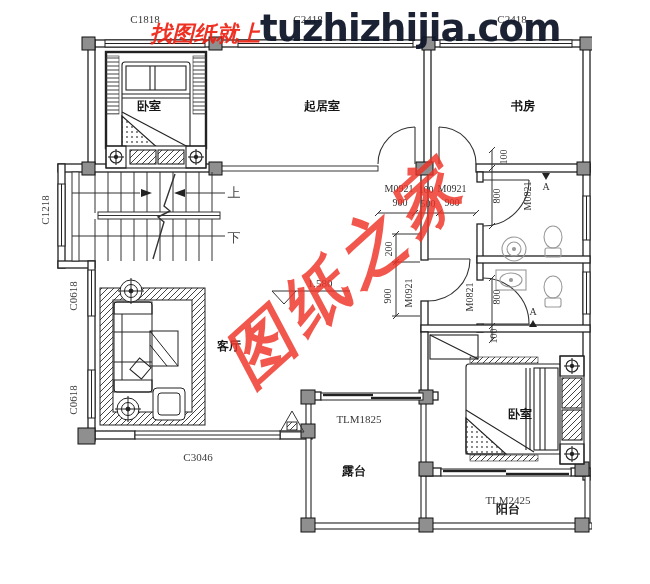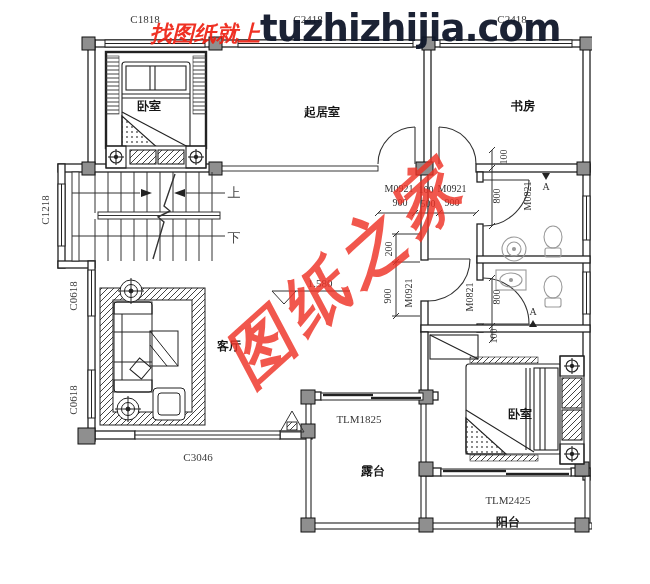--- a/index.html
+++ b/index.html
@@ -320,26 +320,26 @@
       <line x1="492" y1="278" x2="492" y2="340"></line>
       <path d="M489,281 L495,275 M489,329 L495,323 M489,343 L495,337"></path>
     </g>
   </svg>
 
   <span class="lbl" style="left:145px;top:19px">C1818</span>
   <span class="lbl" style="left:308px;top:19px">C2418</span>
   <span class="lbl" style="left:512px;top:19px">C2418</span>
 
   <span class="room" style="left:149px;top:106px">卧室</span>
-  <span class="room" style="left:322px;top:112px">起居室</span>
+  <span class="room" style="left:322px;top:106px">起居室</span>
   <span class="room" style="left:523px;top:106px">书房</span>
   <span class="room" style="left:229px;top:346px">客厅</span>
   <span class="room" style="left:520px;top:414px">卧室</span>
-  <span class="room" style="left:373px;top:471px">露台</span>
-  <span class="room" style="left:508px;top:522px">阳台</span>
+  <span class="room" style="left:354px;top:471px">露台</span>
+  <span class="room" style="left:508px;top:509px">阳台</span>
 
   <span class="room sm" style="left:234px;top:192px">上</span>
   <span class="room sm" style="left:234px;top:237px">下</span>
 
   <span class="lbl rot" style="left:45px;top:210px">C1218</span>
   <span class="lbl rot" style="left:73px;top:296px">C0618</span>
   <span class="lbl rot" style="left:73px;top:400px">C0618</span>
   <span class="lbl rot" style="left:604px;top:217px">C0918</span>
   <span class="lbl rot" style="left:604px;top:294px">C0918</span>
   <span class="lbl" style="left:198px;top:457px">C3046</span>

